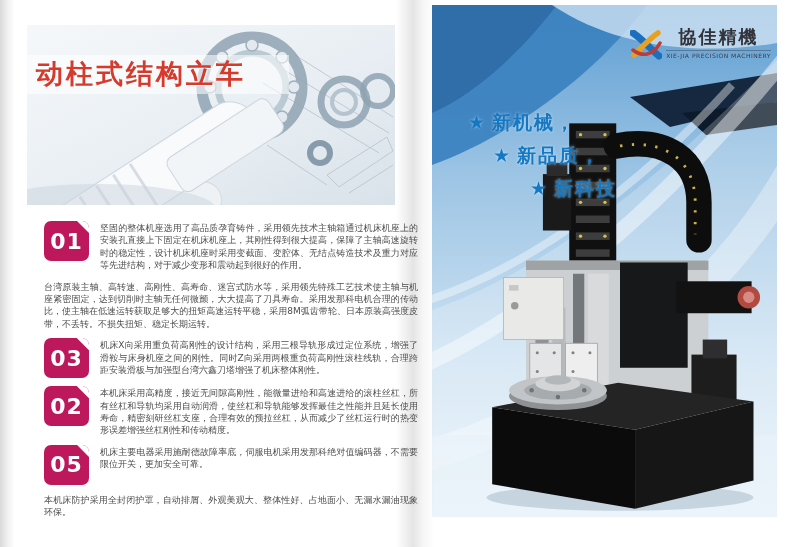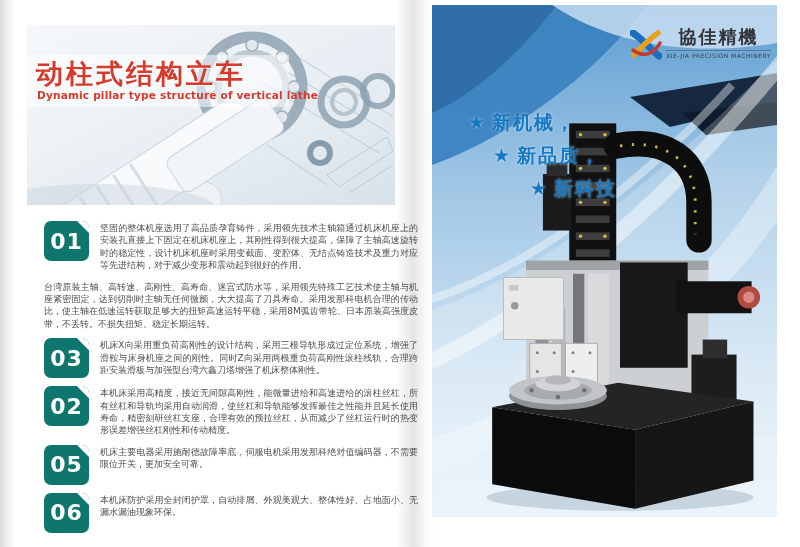--- a/index.html
+++ b/index.html
@@ -15,21 +15,21 @@
     background:linear-gradient(90deg,rgba(0,0,0,0) 0%,rgba(90,90,95,0.16) 45%,rgba(120,120,125,0.07) 70%,rgba(255,255,255,0) 100%);
     pointer-events:none;z-index:5;}
   .hero{position:absolute;left:13px;top:25px;width:368px;height:180px;overflow:hidden;background:#5eead4;}
   .hero svg{position:absolute;left:0;top:0;width:100%;height:100%;}
   .hero-band{position:absolute;left:0;top:30px;width:262px;padding:5px 10px 6px 9px;background:rgba(255,255,255,0.55);}
   .hero-title{margin:0;font-size:27px;font-weight:800;color:#d63a2d;letter-spacing:3px;line-height:1.04;
     text-shadow:1px 1px 0 rgba(255,255,255,0.9);white-space:nowrap;}
   .hero-subtitle{margin:1px 0 0 1px;font-size:10.5px;font-weight:700;color:#d63a2d;letter-spacing:0.2px;white-space:nowrap;}
   .items{position:absolute;left:30px;top:221px;width:374px;display:flex;flex-direction:column;gap:8px;}
   .item{display:flex;gap:11px;align-items:flex-start;}
-  .badge{position:relative;flex:none;width:45px;height:40px;background:#0f766e;border-radius:7px;
+  .badge{position:relative;flex:none;width:45px;height:40px;background:#be185d;border-radius:7px;
     color:#ffffff;font-weight:800;font-size:22px;letter-spacing:1px;
     display:flex;align-items:center;justify-content:center;overflow:hidden;}
   .badge::after{content:"";position:absolute;top:-1px;right:-1px;width:14px;height:14px;background:#ffffff;
     clip-path:polygon(0 0,100% 0,100% 100%);}
   .item-text{font-size:9px;line-height:12.4px;color:#4d4d4d;text-align:justify;padding-top:1px;}
   
   .right-page{position:absolute;left:432px;top:5px;width:345px;height:512px;overflow:hidden;background:#aecfe8;}
   .right-page > svg.bg{position:absolute;left:0;top:0;width:100%;height:100%;}
   .logo{position:absolute;right:6px;top:22px;display:flex;align-items:flex-start;gap:4px;z-index:6;}
   .logo-icon{width:32px;height:30px;flex:none;margin-top:3px;}
@@ -110,21 +110,20 @@
             <line x1="100" y1="134" x2="100" y2="184"></line>
               <line x1="120" y1="134" x2="120" y2="184"></line>
           </g>
           <rect x="-70" y="186" width="250" height="36" rx="18" fill="#eef2f5" stroke="#d3dce2"></rect>
           <rect x="150" y="150" width="120" height="40" rx="8" fill="#f2f5f7" stroke="#ccd6dd"></rect>
         </g>
         <ellipse cx="70" cy="185" rx="120" ry="26" fill="#c9d4dd" opacity="0.5"></ellipse>
       </svg>
       <div class="hero-band">
         <h1 class="hero-title">动柱式结构立车</h1>
-        <div class="hero-subtitle">Dynamic pillar type structure of vertical lathe</div>
       </div>
     </div>
 
     <div class="items">
       <div class="item">
         <div class="badge">01</div>
         <div class="item-text">坚固的整体机座选用了高品质孕育铸件，采用领先技术主轴箱通过机床机座上的安装孔直接上下固定在机床机座上，其刚性得到很大提高，保障了主轴高速旋转时的稳定性，设计机床机座时采用变截面、变腔体、无结点铸造技术及重力对应等先进结构，对于减少变形和震动起到很好的作用。</div>
       </div>
       <div class="item">
         <div class="item-text">台湾原装主轴、高转速、高刚性、高寿命、迷宫式防水等，采用领先特殊工艺技术使主轴与机座紧密固定，达到切削时主轴无任何微颤，大大提高了刀具寿命。采用发那科电机合理的传动比，使主轴在低速运转获取足够大的扭矩高速运转平稳，采用8M弧齿带轮、日本原装高强度皮带，不丢转。不损失扭矩、稳定长期运转。</div>
@@ -135,21 +134,20 @@
       </div>
       <div class="item">
         <div class="badge">02</div>
         <div class="item-text">本机床采用高精度，接近无间隙高刚性，能微量进给和高速进给的滚柱丝杠，所有丝杠和导轨均采用自动润滑，使丝杠和导轨能够发挥最佳之性能并且延长使用寿命，精密刻研丝杠支座，合理有效的预拉丝杠，从而减少了丝杠运行时的热变形误差增强丝杠刚性和传动精度。</div>
       </div>
       <div class="item">
         <div class="badge">05</div>
         <div class="item-text">机床主要电器采用施耐德故障率底，伺服电机采用发那科绝对值编码器，不需要限位开关，更加安全可靠。</div>
       </div>
       <div class="item">
-        <div class="badge">06</div>
         <div class="item-text">本机床防护采用全封闭护罩，自动排屑、外观美观大、整体性好、占地面小、无漏水漏油现象环保。</div>
       </div>
     </div>
   </div>
 
   <div class="gutter"></div>
 
   <div class="right-page">
 
     <svg class="bg" viewBox="0 0 345 512" preserveAspectRatio="none">

